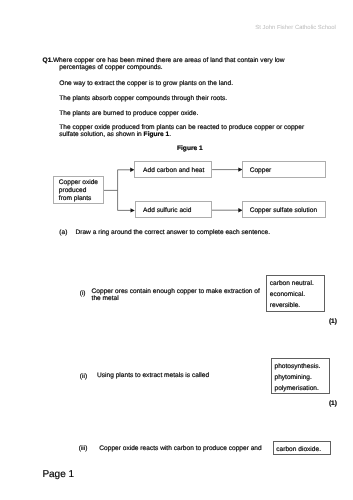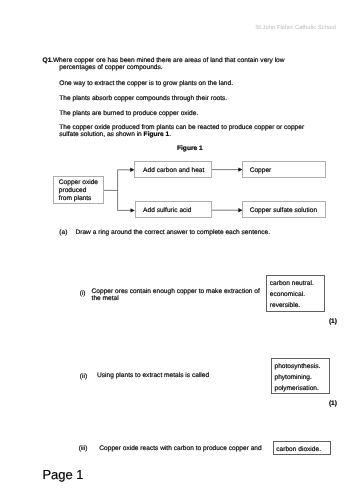--- a/index.html
+++ b/index.html
@@ -88,14 +88,14 @@
     <div class="boxtxt" style="left:2.4px;top:26.1px;">polymerisation.</div>
   </div>
   <div class="mark" style="left:328.9px;top:400.4px;">(1)</div>
 
   <div class="mark" style="left:78.7px;top:445.2px;font-weight:normal;">(iii)</div>
   <div class="ans" style="left:99.3px;top:445.7px;white-space:nowrap;">Copper oxide reacts with carbon to produce copper and</div>
   <div class="box" style="left:272.7px;top:440.5px;width:58.4px;height:14.5px;">
     <div class="boxtxt" style="left:2.6px;top:4.2px;">carbon dioxide.</div>
   </div>
 
-  <div class="para" style="left:42.4px;top:470.6px;font-size:13px;white-space:nowrap;">Page 1</div>
+  <div class="para" style="left:42.4px;top:470.6px;font-size:10px;white-space:nowrap;">Page 1</div>
 </div>
 
 </body></html>

